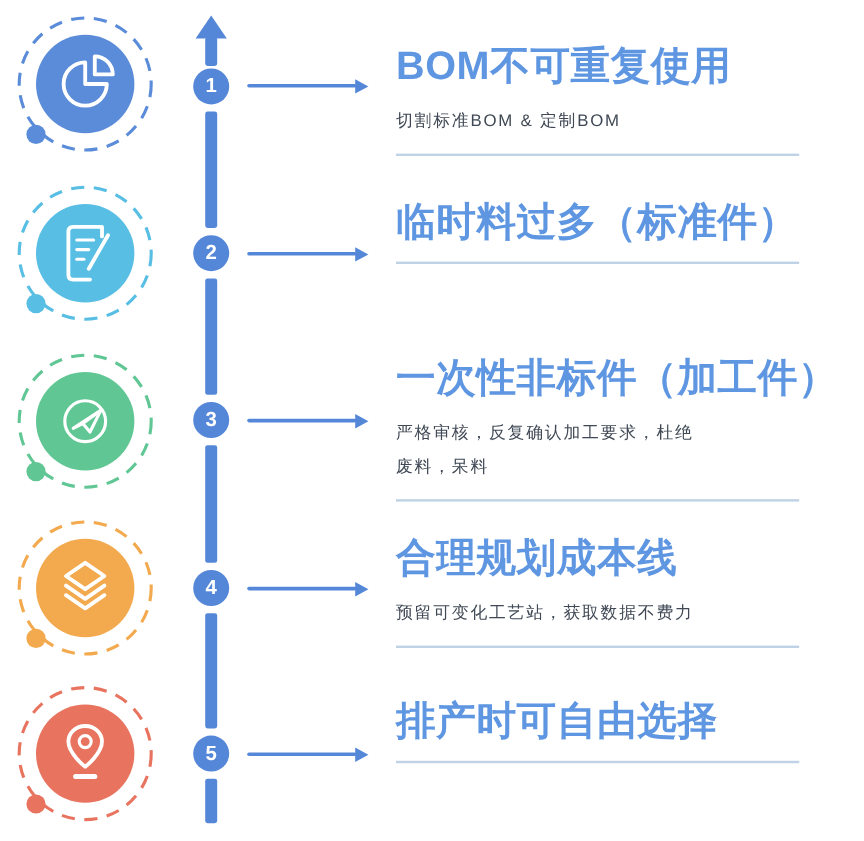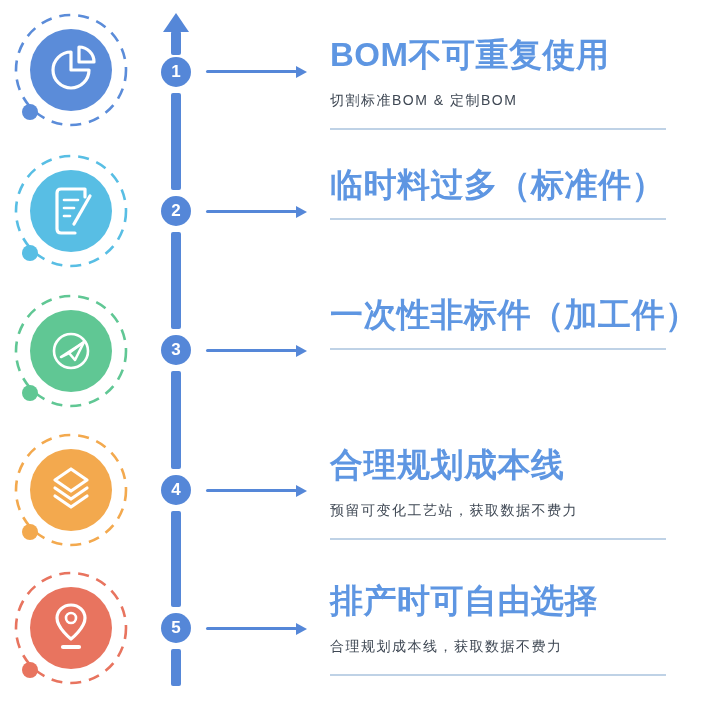--- a/index.html
+++ b/index.html
@@ -121,32 +121,33 @@
     <div class="section-divider"></div>
   </div>
 
   <div class="section-text" style="top:166px;">
     <div class="section-title">临时料过多（标准件）</div>
     <div class="section-divider"></div>
   </div>
 
   <div class="section-text" style="top:296px;">
     <div class="section-title">一次性非标件（加工件）</div>
+    <div class="section-sub">
+      <div class="sub-line">严格审核，反复确认加工要求，杜绝</div>
+      <div class="sub-line">废料，呆料</div>
+    </div>
     <div class="section-divider"></div>
   </div>
 
   <div class="section-text" style="top:446px;">
     <div class="section-title">合理规划成本线</div>
     <div class="section-sub">
       <div class="sub-line">预留可变化工艺站，获取数据不费力</div>
     </div>
     <div class="section-divider"></div>
   </div>
 
   <div class="section-text" style="top:582px;">
     <div class="section-title">排产时可自由选择</div>
-    <div class="section-sub">
-      <div class="sub-line">合理规划成本线，获取数据不费力</div>
-    </div>
     <div class="section-divider"></div>
   </div>
 
 </div>
 
 </body></html>

